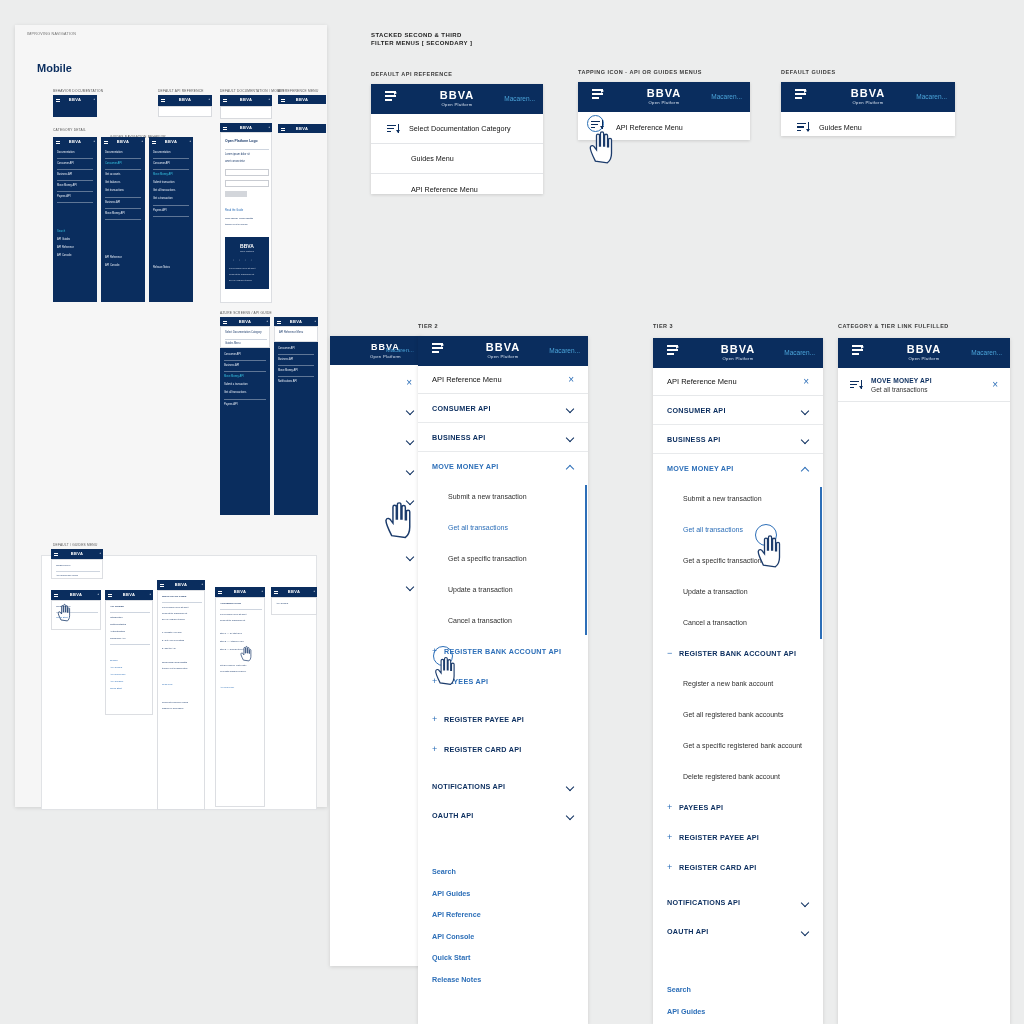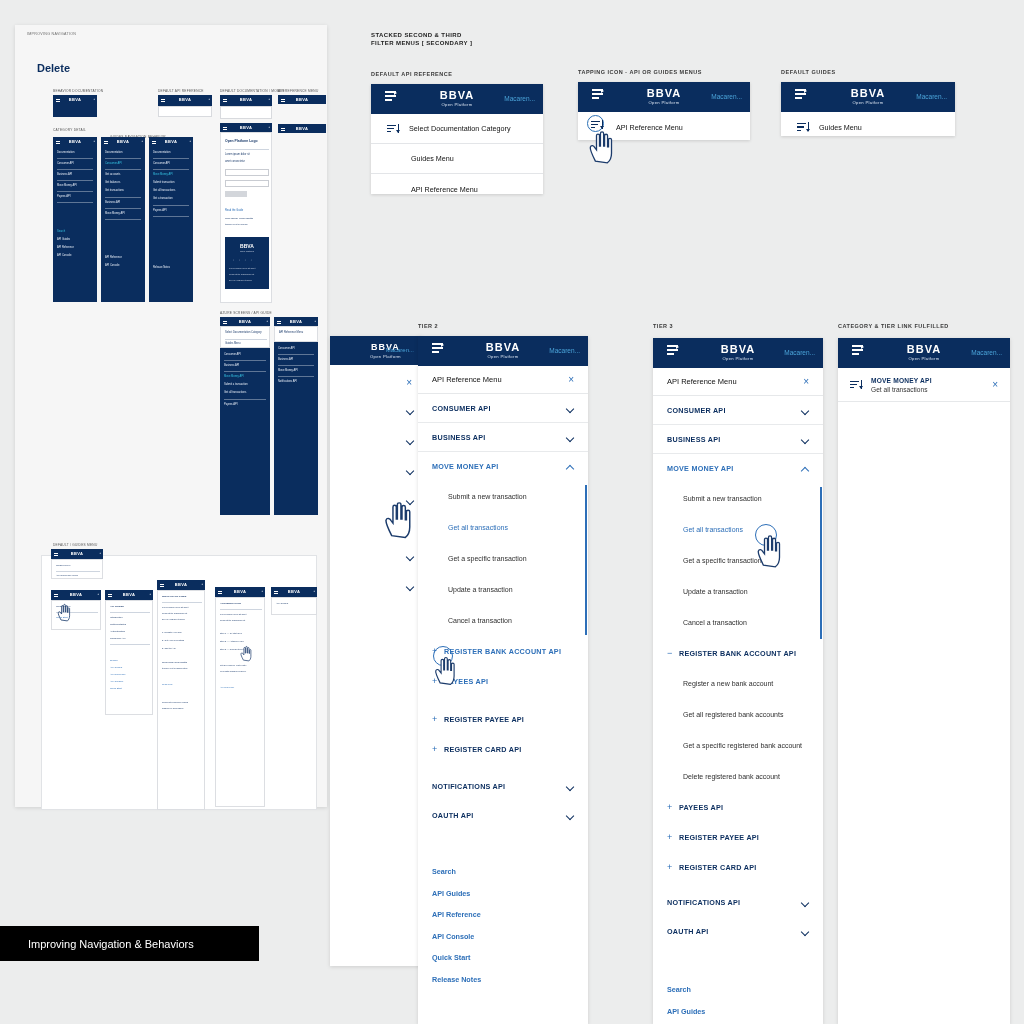--- a/index.html
+++ b/index.html
@@ -192,21 +192,21 @@
   .fulfilled-row .txt1 { font-size: 6.6px; font-weight: bold; color: #0a2d5e; letter-spacing: .2px;}
   .fulfilled-row .txt2 { font-size: 6.6px; color: #333; margin-top: 2px;}
 </style>
 </head>
 <body>
 
 <div id="root">
 
   <div id="mobile-board" class="abs">
     <div class="board-tag">IMPROVING NAVIGATION</div>
-    <div class="board-title">Delete</div>
+    <div class="board-title">Mobile</div>
 
     <div class="mini-lbl" style="left:38px; top:64px;">BEHAVIOR DOCUMENTATION</div>
     <div class="mini-lbl" style="left:143px; top:64px;">DEFAULT API REFERENCE</div>
     <div class="mini-lbl" style="left:205px; top:64px;">DEFAULT DOCUMENTATION / MOBILE</div>
     <div class="mini-lbl" style="left:263px; top:64px;">API REFERENCE MENU</div>
     <div class="mini-lbl" style="left:38px; top:103px;">CATEGORY DETAIL</div>
     <div class="mini-lbl" style="left:95px; top:110px;">GUIDES NAVIGATION BEHAVIOR</div>
     <div class="mini-lbl" style="left:205px; top:286px;">AZURE SCREENS / API GUIDE</div>
     <div class="mini-lbl" style="left:38px; top:518px;">DEFAULT / GUIDES MENU</div>
     <div class="mini-lbl" style="left:38px; top:550px;">API GUIDES LANDING</div>
@@ -814,17 +814,14 @@
           <b></b>
         </span>
       <span style="flex:1;">
         <span class="txt1" style="display:block;">MOVE MONEY API</span>
         <span class="txt2" style="display:block;">Get all transactions</span>
       </span>
       <span style="color:#2d6fb8; font-size:10px;">×</span>
     </div>
   </div>
 
-  <div id="caption-bar" class="abs">
-    <span>Improving Navigation &amp; Behaviors</span>
-  </div>
 
 </div>
 
 </body></html>

